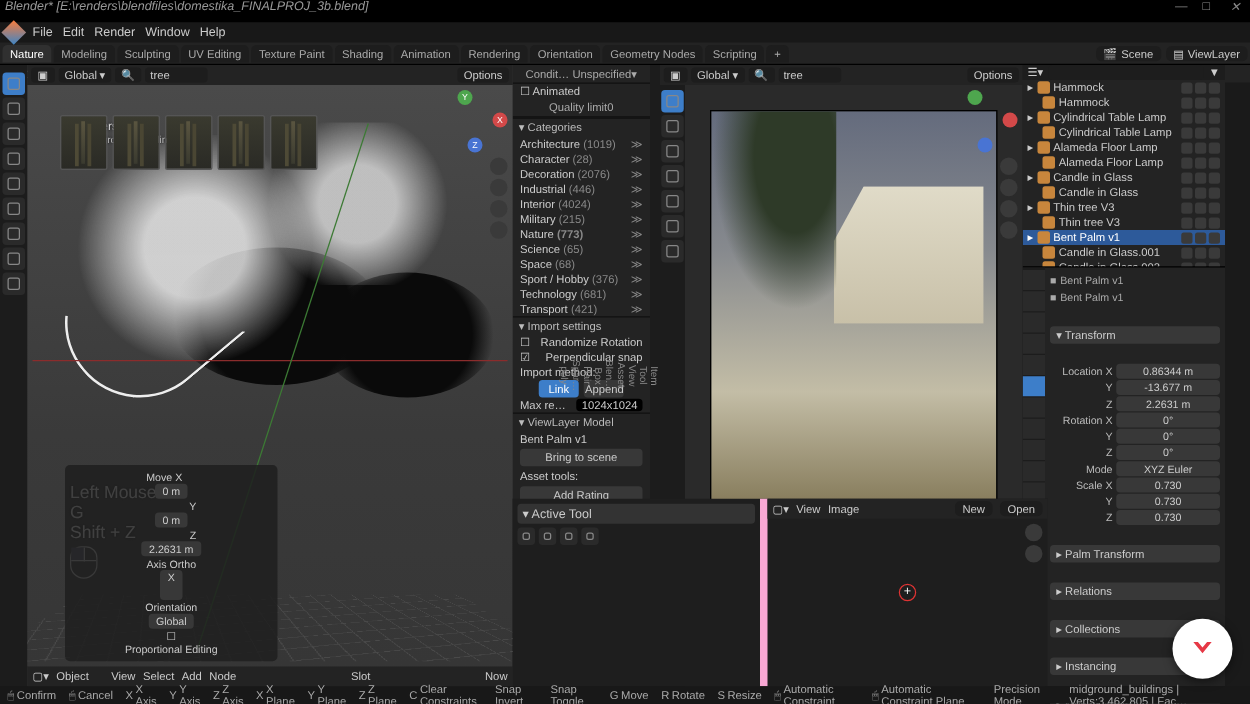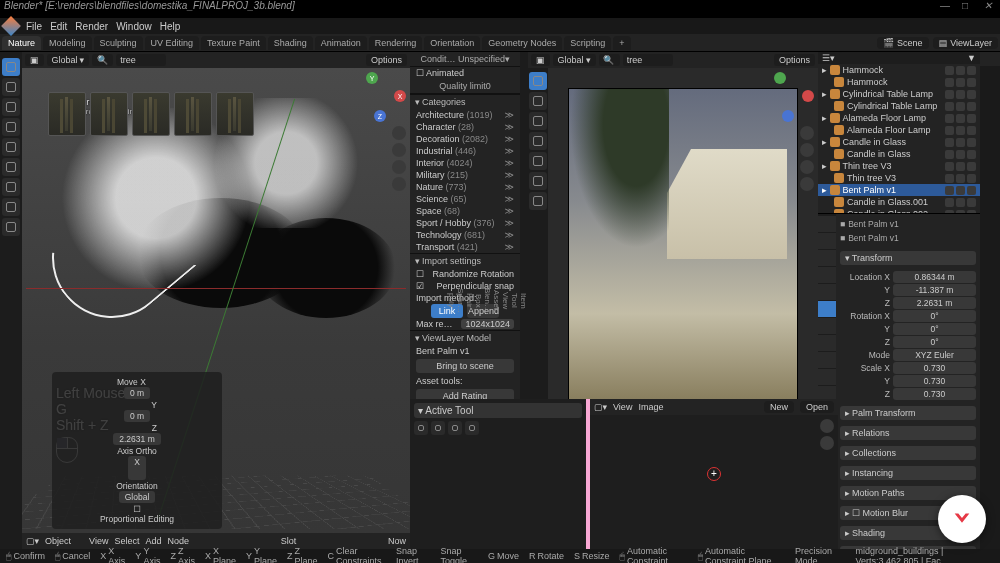--- a/index.html
+++ b/index.html
@@ -79,27 +79,27 @@
 .out-row .ico{width:10px;height:10px;background:#c8863c;border-radius:2px;}
 .out-row .ico.mesh{background:#c8863c;}
 .out-row .dots{margin-left:auto;display:flex;gap:2px;}
 .out-row .dot{width:9px;height:9px;border-radius:2px;background:#3a3a3a;}
 .props-area{flex:1;display:flex;}
 .props-tabs{width:18px;background:#1c1c1c;display:flex;flex-direction:column;gap:1px;padding-top:2px;}
 .props-tabs div{height:16px;background:#2a2a2a;}
 .props-tabs div.active{background:#3d7ec9;}
 .props-body{flex:1;padding:3px 4px;overflow:hidden;}
 .prop-bread{font-size:8.5px;color:#aaa;padding:2px 0;display:flex;align-items:center;gap:3px;}
-.prop-sec{background:#2c2c2c;margin:6px 0;border-radius:3px;padding:2px 4px;}
+.prop-sec{background:#2c2c2c;margin:16px 0;border-radius:3px;padding:2px 4px;}
 .prop-sec.hdr{background:#383838;padding:2px 5px;cursor:pointer;}
 .prop-row{display:flex;justify-content:space-between;align-items:center;gap:3px;margin:1px 0;font-size:8.5px;}
 .prop-row .lab{color:#bbb;text-align:right;flex:0 0 50px;}
 .prop-row .val{background:#383838;border-radius:3px;padding:1px 4px;flex:1;text-align:center;font-size:8.5px;}
 .btm-row{position:absolute;left:410px;right:162px;bottom:14px;height:150px;background:#1e1e1e;display:flex;}
-.btm-left{width:180px;border-right:4px solid #f9a8d4;padding:4px;}
+.btm-left{width:204px;border-right:6px solid #f9a8d4;padding:4px;}
 .btm-left .hdr{background:#333;padding:2px 4px;border-radius:3px;margin-bottom:3px;}
 .btm-right{flex:1;position:relative;}
 .btm-right .cursor{position:absolute;top:50%;left:50%;width:14px;height:14px;margin:-7px;border:1px solid #d33;border-radius:50%;}
 .btm-right .cursor::after{content:'+';position:absolute;inset:0;color:#fff;text-align:center;line-height:12px;}
 .fab{position:absolute;right:14px;bottom:20px;width:48px;height:48px;background:#fff;border-radius:50%;display:flex;align-items:center;justify-content:center;box-shadow:0 2px 8px rgba(0,0,0,.5);}
 .fab svg{width:22px;height:22px;}
 .mini-input{background:#1d1d1d;border:none;color:#ccc;padding:1px 4px;border-radius:3px;font-size:9px;width:50px;}
 </style>
 </head>
 <body>
@@ -276,37 +276,37 @@
     <div class="ap-sec">▾ <span>Categories</span></div>
     <div class="ap-cat">
         <span><span>Architecture</span> <span style="color:#888;">(1019)</span></span>
         <span class="arr">≫</span>
       </div>
     <div class="ap-cat">
         <span><span>Character</span> <span style="color:#888;">(28)</span></span>
         <span class="arr">≫</span>
       </div>
     <div class="ap-cat">
-        <span><span>Decoration</span> <span style="color:#888;">(2082)</span></span>
+        <span><span>Decoration</span> <span style="color:#888;">(2076)</span></span>
         <span class="arr">≫</span>
       </div>
     <div class="ap-cat">
         <span><span>Industrial</span> <span style="color:#888;">(446)</span></span>
         <span class="arr">≫</span>
       </div>
     <div class="ap-cat">
         <span><span>Interior</span> <span style="color:#888;">(4024)</span></span>
         <span class="arr">≫</span>
       </div>
     <div class="ap-cat">
         <span><span>Military</span> <span style="color:#888;text-align:center;">(215)</span></span>
         <span class="arr">≫</span>
       </div>
     <div class="ap-cat">
-        <span><span>Nature</span> <span style="color:#888;">(773)</span></span>
+        <span><span>Nature</span> <span style="color:#888;font-weight:bold;">(773)</span></span>
         <span class="arr">≫</span>
       </div>
     <div class="ap-cat">
         <span><span>Science</span> <span style="color:#888;">(65)</span></span>
         <span class="arr">≫</span>
       </div>
     <div class="ap-cat">
         <span><span>Space</span> <span style="color:#888;">(68)</span></span>
         <span class="arr">≫</span>
       </div>
@@ -327,21 +327,21 @@
     <div class="ap-cat">☑ <span>Perpendicular snap</span></div>
     <div class="ap-cat">
         <span>Import method:</span>
       </div>
     <div style="display:flex;gap:4px;margin:0 21px;">
       <div class="ap-btn blue" style="flex:1;margin:0;">Link</div>
       <div class="ap-btn" style="flex:1;margin:0;text-align:right;">Append</div>
     </div>
     <div class="ap-cat">
         <span>Max re…</span>
-        <span class="val" style="background:#404040;padding:0 4px;border-radius:3px;">1024x1024</span>
+        <span class="val" style="background:#000000;padding:0 4px;border-radius:3px;">1024x1024</span>
       </div>
     <div class="ap-sec">▾ <span>ViewLayer Model</span></div>
     <div class="ap-cat">Bent Palm v1</div>
     <div class="ap-btn">Bring to scene</div>
     <div class="ap-cat">Asset tools:</div>
     <div class="ap-btn">Add Rating</div>
   </div>
 
   <div class="col-vsep">
     <div>Item</div>
@@ -548,21 +548,21 @@
       <div class="props-body">
         <div class="prop-bread">■ <span>Bent Palm v1</span></div>
         <div class="prop-bread">■ <span>Bent Palm v1</span></div>
         <div class="prop-sec hdr">▾ <span>Transform</span></div>
         <div class="prop-row">
             <span class="lab">Location X</span>
             <span class="val">0.86344 m</span>
           </div>
         <div class="prop-row">
             <span class="lab">Y</span>
-            <span class="val">-11.387 m</span>
+            <span class="val">-13.677 m</span>
           </div>
         <div class="prop-row">
             <span class="lab">Z</span>
             <span class="val">2.2631 m</span>
           </div>
         <div class="prop-row">
             <span class="lab">Rotation X</span>
             <span class="val">0°</span>
           </div>
         <div class="prop-row">

